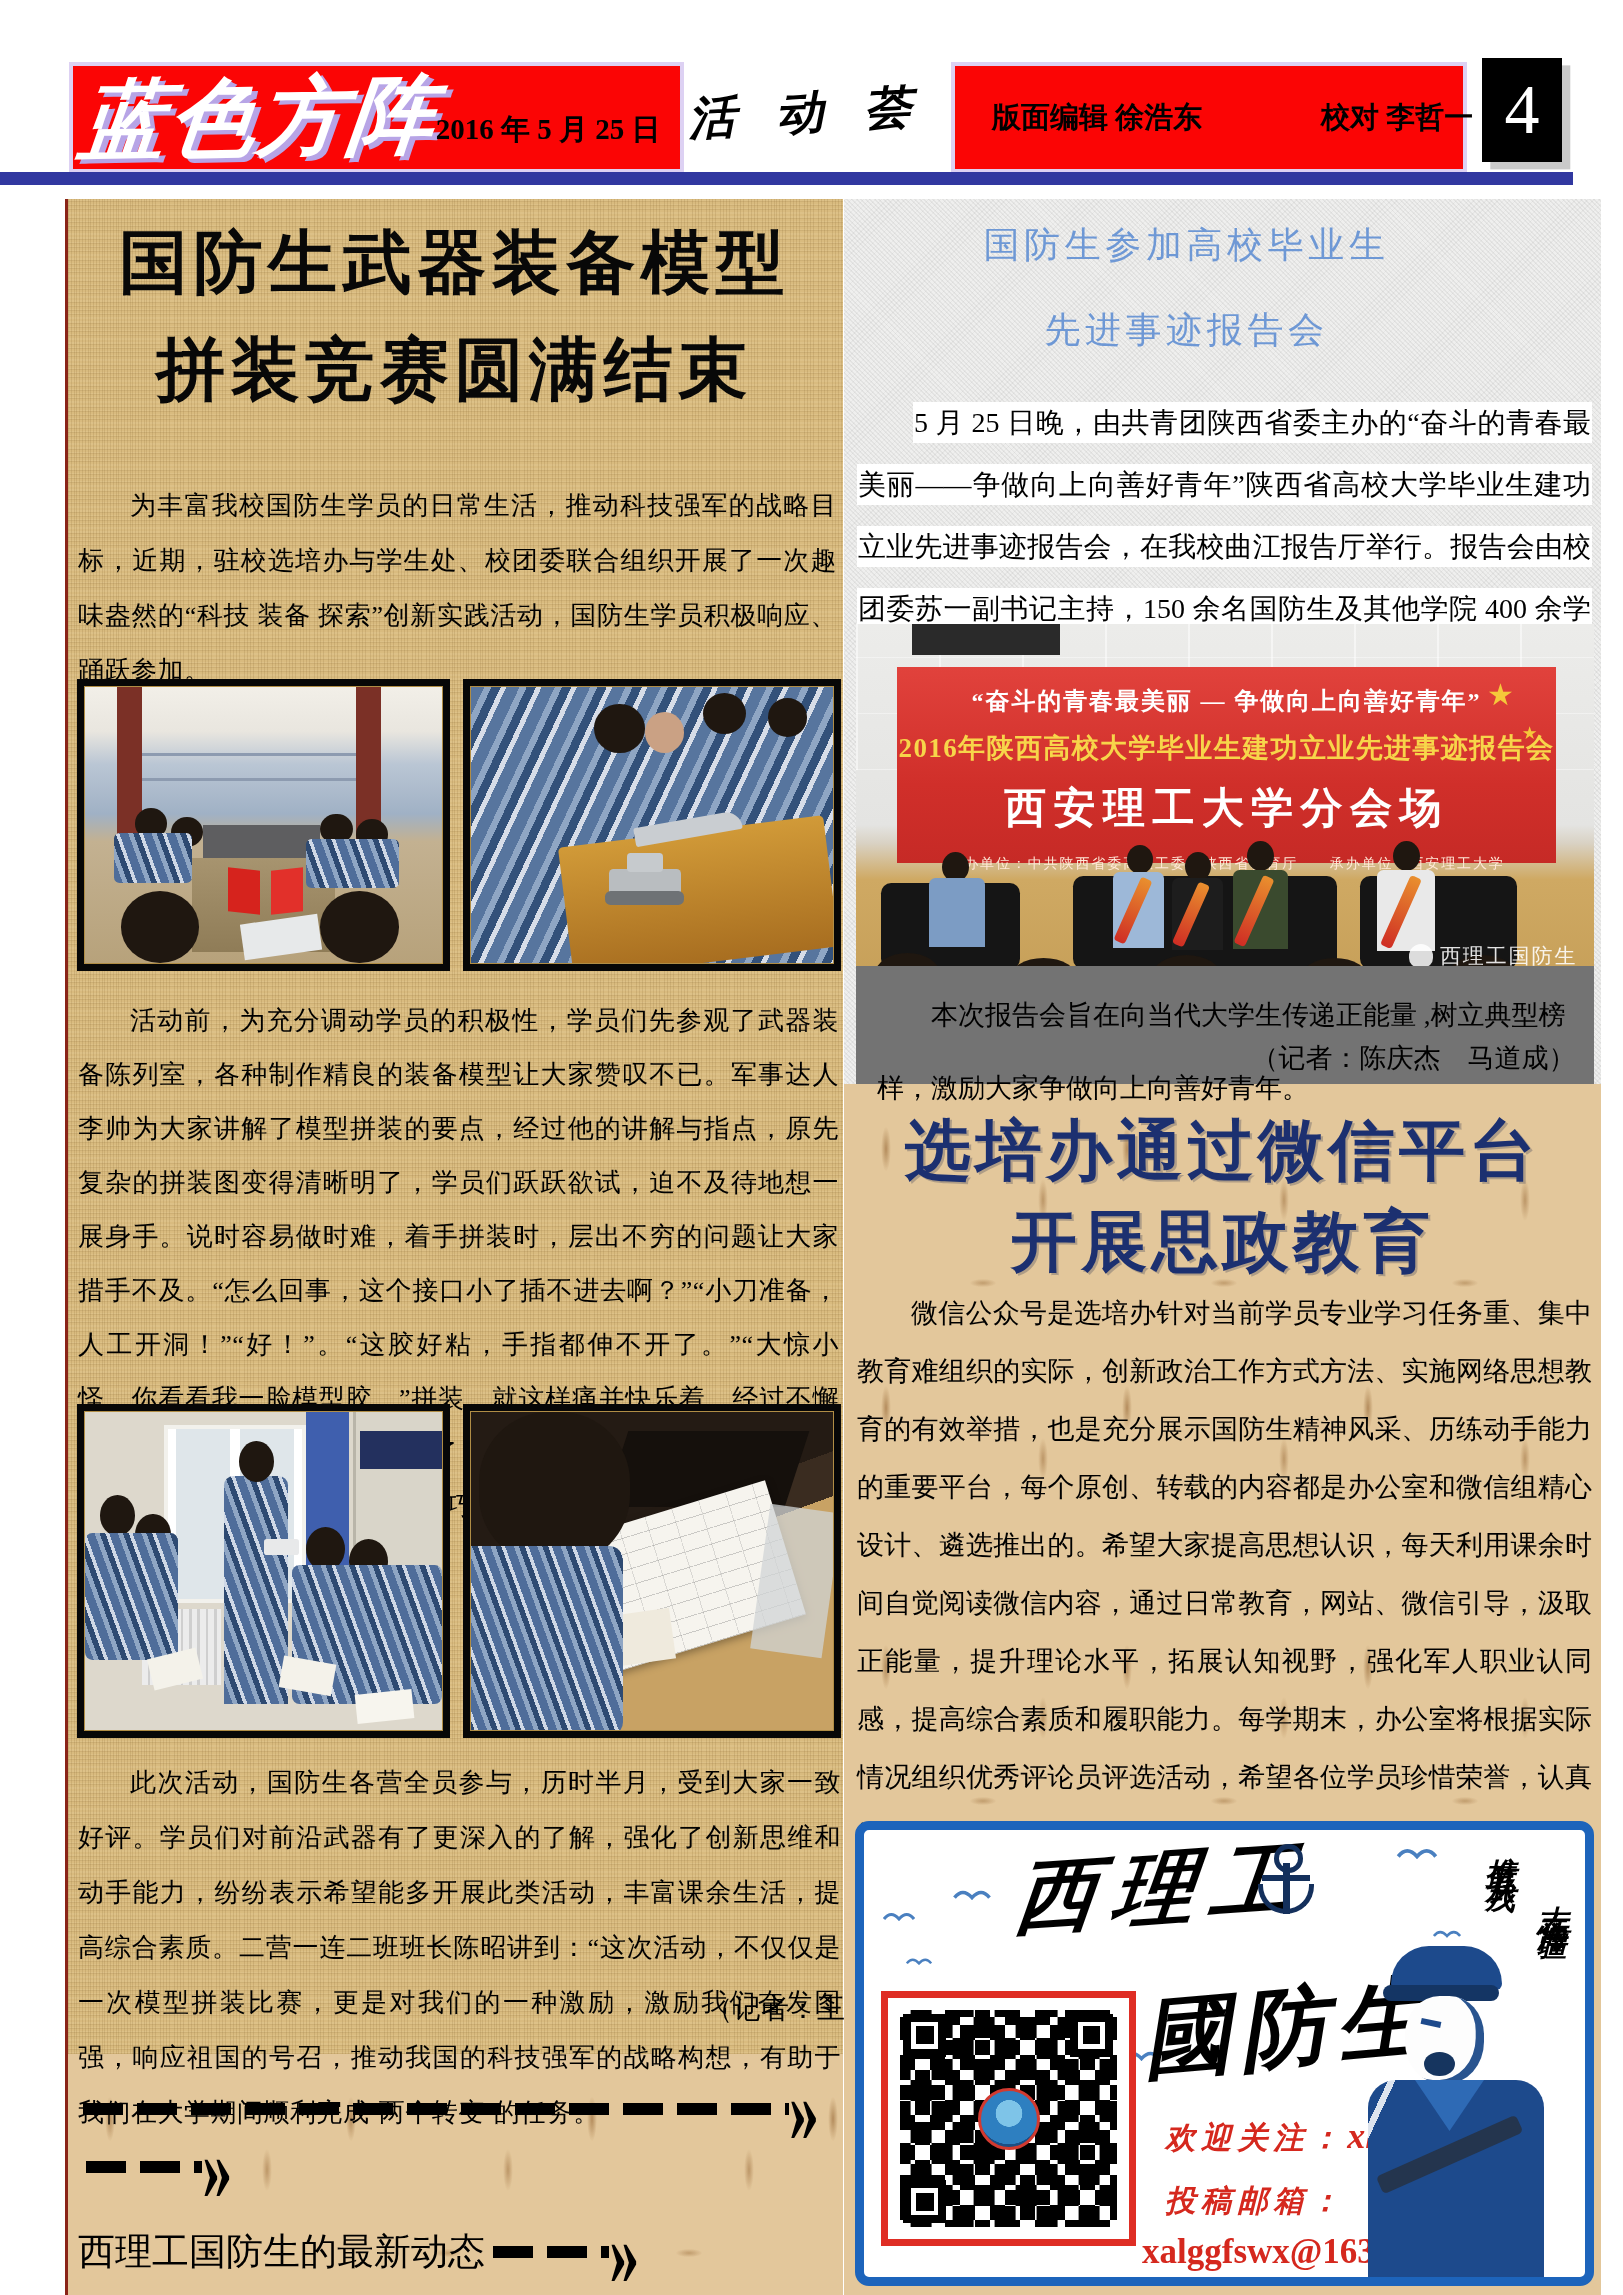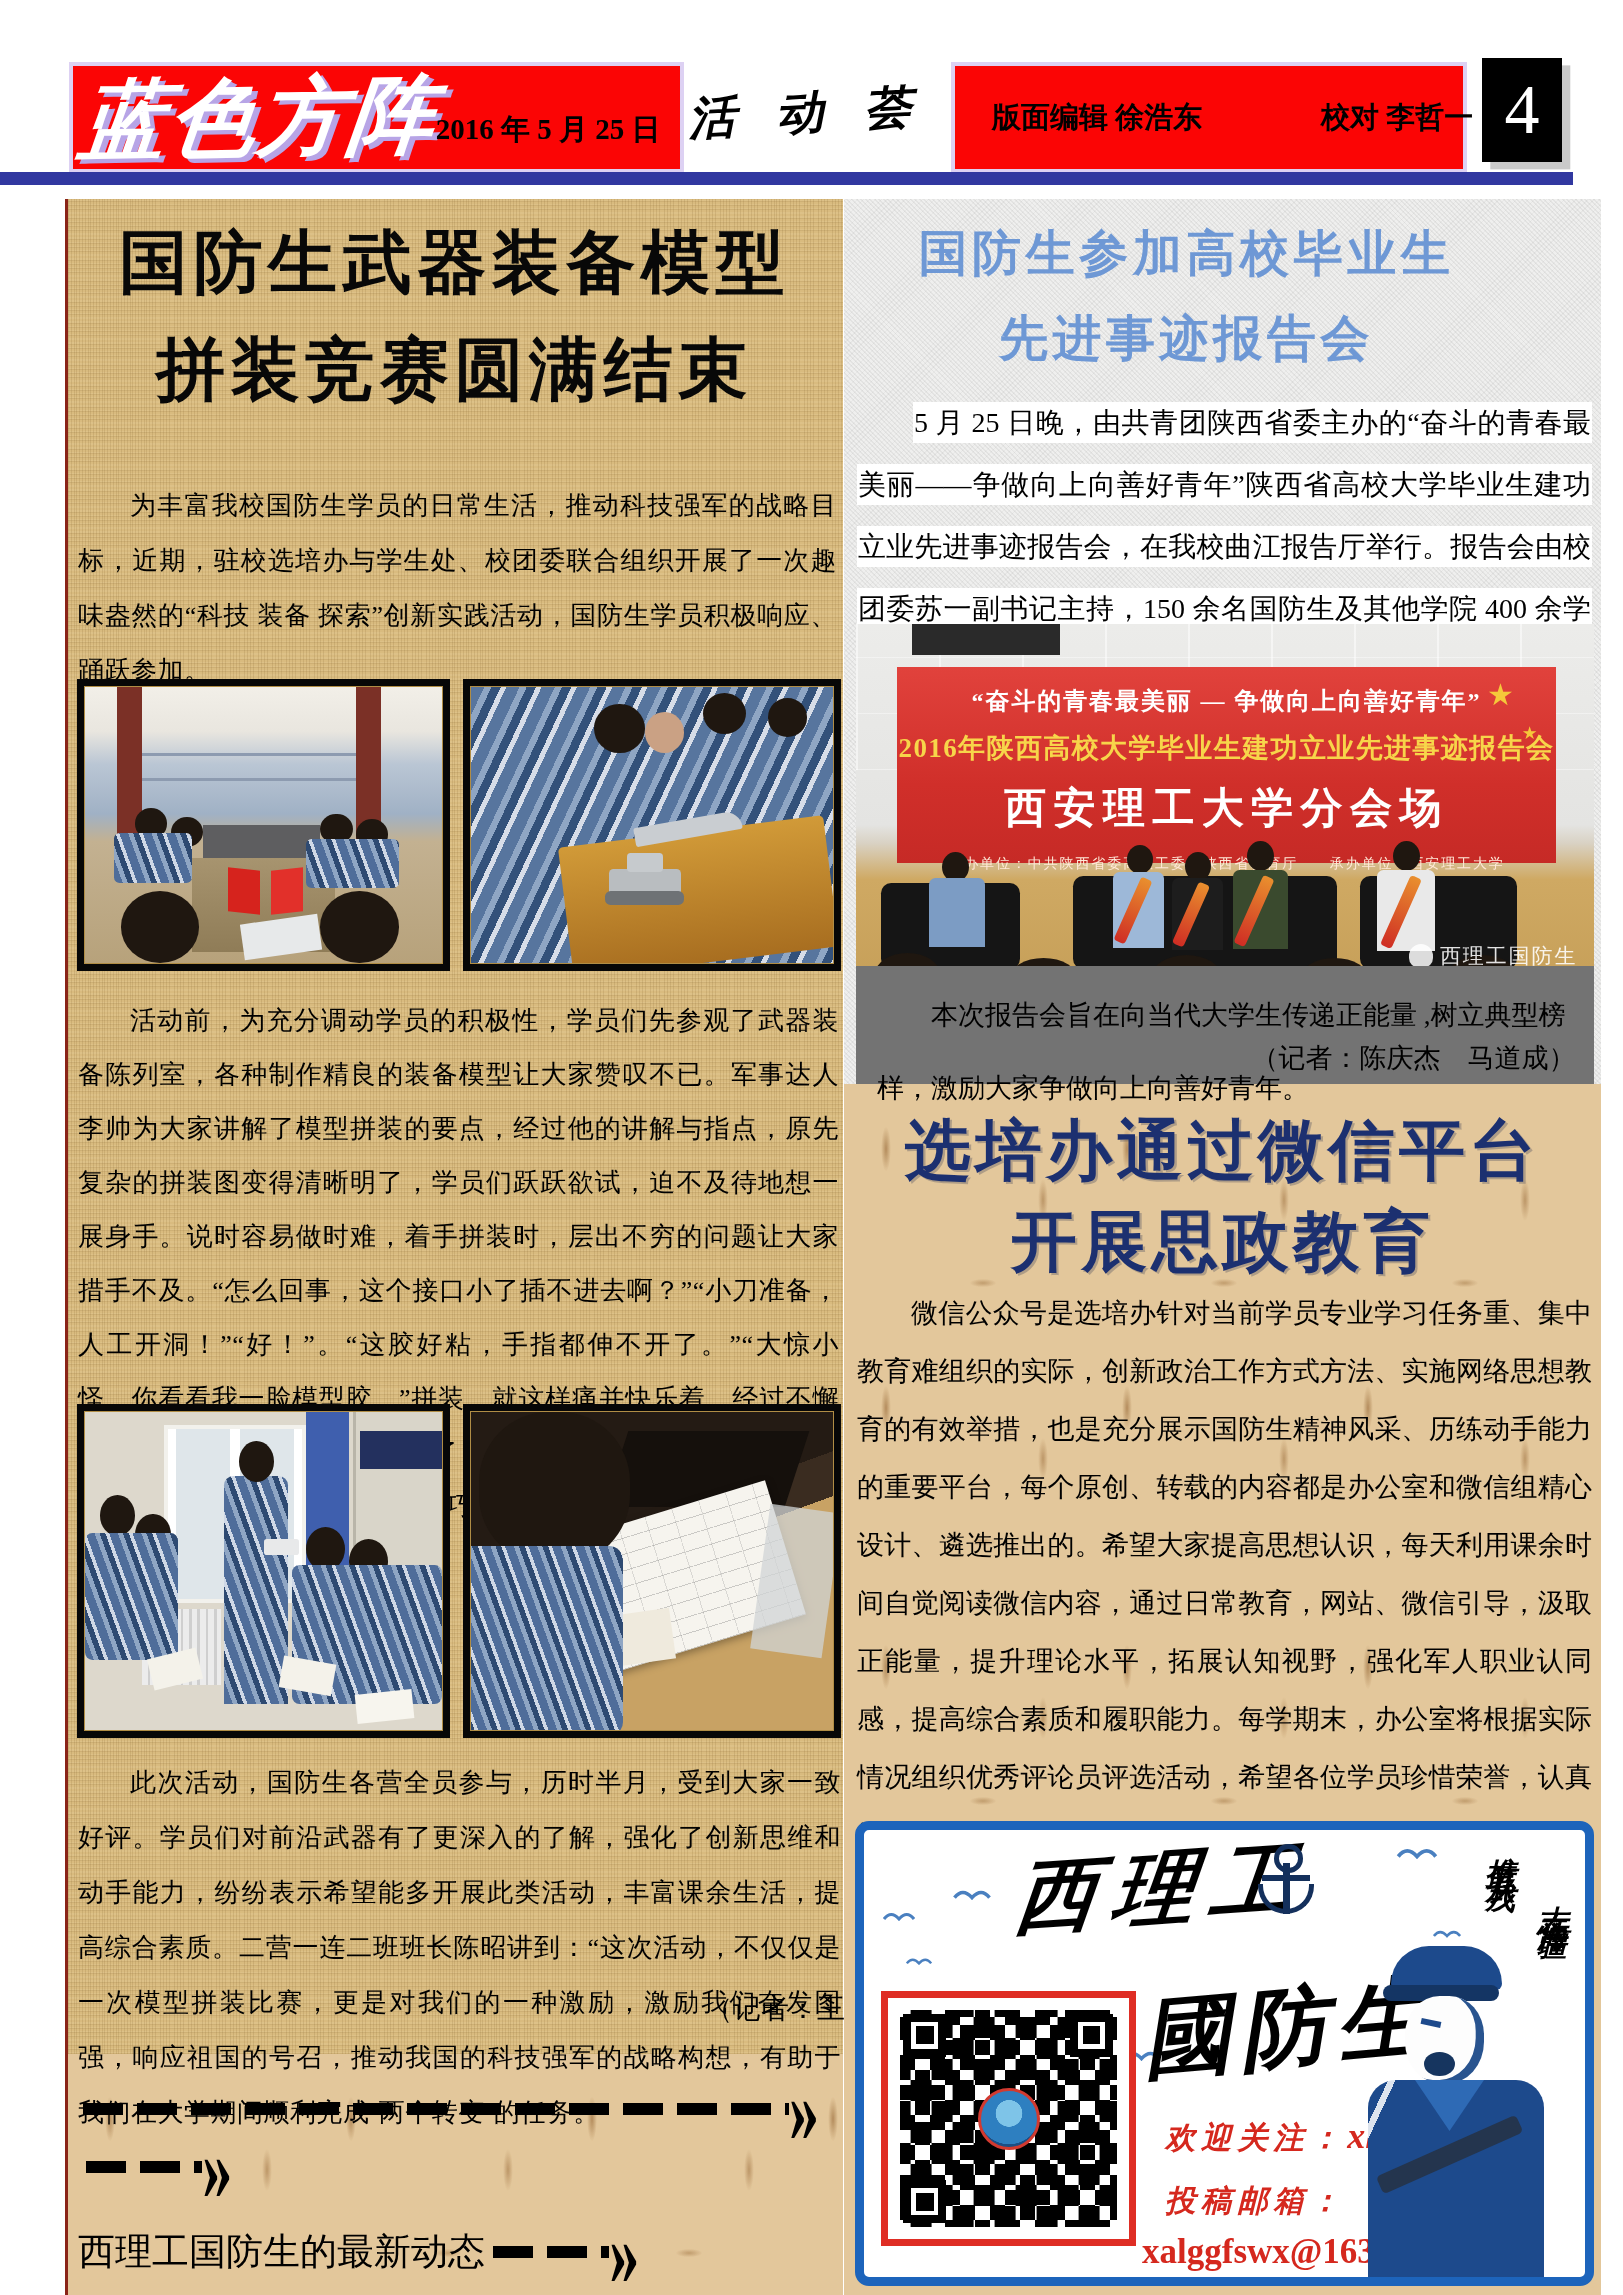--- a/index.html
+++ b/index.html
@@ -38,21 +38,21 @@
     font-weight:900;font-size:69px;letter-spacing:5.6px;color:#080808;white-space:nowrap;}
   .body-text{font-size:26px;line-height:55px;text-align:justify;text-indent:2em;letter-spacing:0.5px;}
   .byline{font-size:28px;text-align:right;}
   .photo-frame{background:#070707;padding:7.4px;box-sizing:border-box;}
   .photo-frame .inner{width:100%;height:100%;border:1.9px solid #b08d45;box-sizing:border-box;position:relative;overflow:hidden;}
   .dash-line{height:12px;background:repeating-linear-gradient(90deg,#000 0 40px,rgba(0,0,0,0) 40px 54px);}
   .chev{font-size:60px;font-weight:900;line-height:28px;transform:scaleY(1.6);display:inline-block;}
   .scan-row{display:flex;align-items:center;font-size:37px;white-space:nowrap;}
   .scan-row .dash-line{width:116px;margin-left:8.3px;}
   
-  .r-title1{width:685px;text-align:center;color:#6e98d5;font-size:49px;font-weight:bold;letter-spacing:4.6px;white-space:nowrap;}
+  .r-title1{width:685px;text-align:center;color:#6e98d5;font-size:36px;font-weight:normal;letter-spacing:4.6px;white-space:nowrap;}
   .r-body1{font-size:28px;line-height:62px;text-indent:2em;text-align:justify;}
   .r-body1 span.strip{background:#fff;padding:4.6px 0.9px;box-decoration-break:clone;-webkit-box-decoration-break:clone;}
   .caption-box{background:#737373;box-sizing:border-box;padding:13px 21px 9.3px 21px;}
   .caption-text{font-size:27px;line-height:73px;text-indent:2em;margin:0;}
   .cap-byline{font-size:27px;}
   .r-title2{width:757px;text-align:center;color:#1c3070;font-size:66px;font-weight:bold;letter-spacing:4.6px;white-space:nowrap;
     text-shadow:2.3px 2.3px 0 rgba(20,30,70,.25);}
   .r-body2{font-size:27px;line-height:58px;text-indent:2em;text-align:justify;}
   
   .stage{background:linear-gradient(180deg,#ececea 0%,#e4e4e2 55%,#d9d2c4 60%,#cfa963 70%,#c69f58 100%);overflow:hidden;}

